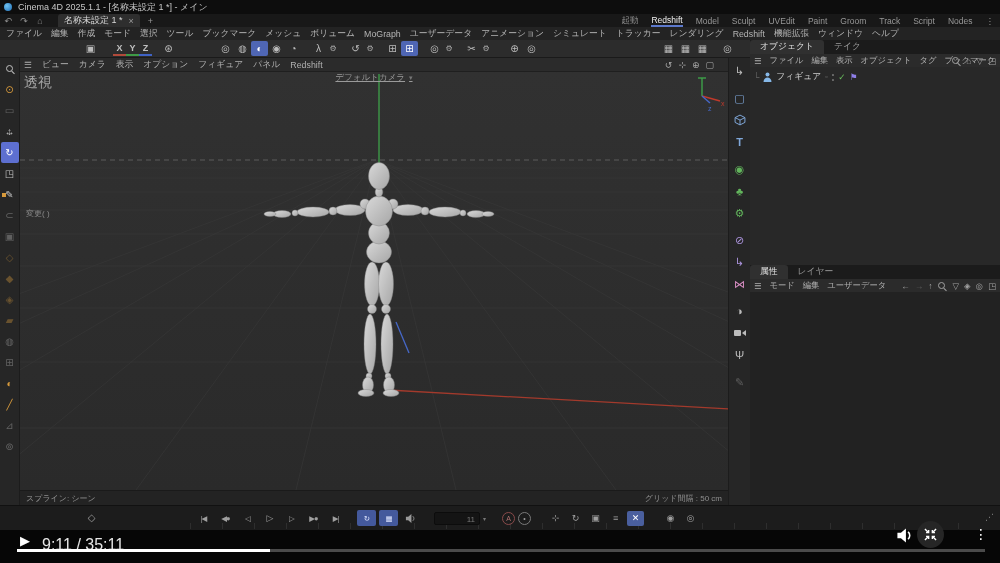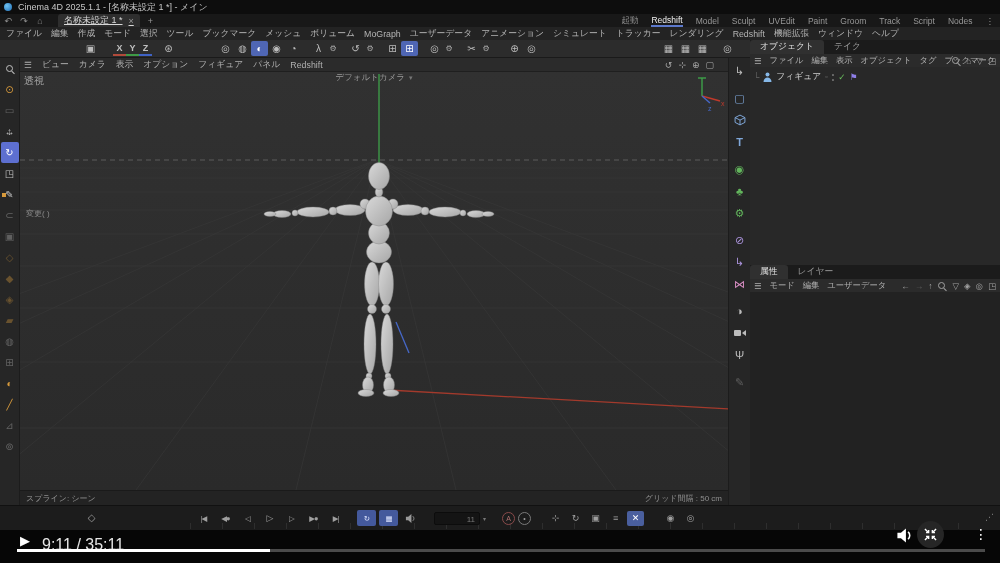--- a/index.html
+++ b/index.html
@@ -7,21 +7,21 @@
        font-family:"Liberation Sans","DejaVu Sans",sans-serif;color:#c3c3c3;
        -webkit-font-smoothing:antialiased;}
   .abs{position:absolute;}
   .r{display:flex;align-items:center;}
   .ic{display:inline-flex;align-items:center;justify-content:center;}
   
   .titlebar{left:0;top:0;width:1000px;height:14px;background:#0d0d0d;font-size:9px;color:#c8c8c8;}
   .c4dlogo{width:8px;height:8px;border-radius:50%;background:radial-gradient(circle at 35% 35%,#6fc2f2,#1f6eb5);margin:0 6px 0 4px;}
   .doctabs{left:0;top:14px;width:1000px;height:13px;background:#181818;font-size:9px;}
   .histbtn{width:16px;color:#8f8f8f;font-size:9px;}
-  .doctab{height:13px;background:#2e2e2e;color:#d8d8d8;padding:0 6px;margin-left:10px;border-radius:3px 3px 0 0;display:flex;align-items:center;gap:6px;text-decoration:underline;}
+  .doctab{height:13px;background:#2e2e2e;color:#d8d8d8;padding:0 6px;margin-left:10px;border-radius:3px 3px 0 0;display:flex;align-items:center;gap:6px;}
   .doctab .x{color:#9a9a9a;}
   .addtab{color:#9a9a9a;margin-left:8px;}
   .laytabs{right:6px;top:14px;height:13px;font-size:8.5px;color:#979797;gap:13px;}
   .laytab{cursor:default;}
   .laytab.active{color:#f0f0f0;border-bottom:2px solid #5d79cc;padding-bottom:0px;}
   .menubar{left:0;top:27px;width:1000px;height:13px;background:#232323;font-size:8.8px;color:#b4b4b4;gap:9px;padding-left:6px;box-sizing:border-box;}
   .toolbar{left:0;top:40px;width:1000px;height:18px;background:#2c2c2c;font-size:10px;border-bottom:1px solid #1a1a1a;box-sizing:border-box;}
   .tb-ic{width:17px;height:15px;color:#bcbcbc;font-size:10px;border-radius:2px;}
   .tb-ic.hl{background:#4f66b4;color:#fff;}
   .tb-ic.sm{font-size:8px;width:12px;color:#a8a8a8;}
@@ -33,22 +33,22 @@
   .lt.org{color:#d79a3c;} .lt.dim{opacity:.38;} 
   .lt.act{background:#5d6fd0;color:#fff;border-radius:2px;}
   .righttools{left:728px;top:58px;width:22px;height:447px;background:#262626;display:flex;flex-direction:column;align-items:center;border-left:1px solid #1c1c1c;box-sizing:border-box;padding-top:2px;}
   .rt{width:19px;height:22px;font-size:11px;color:#bcbcbc;}
   .rt.blue{color:#7fa7d9;} .rt.green{color:#62b45c;} .rt.purp{color:#ab93dd;} .rt.pink{color:#d98ec4;} .rt.dim{opacity:.35;}
   .rtgap{height:5px;}
   
   .vp-menubar{left:20px;top:58px;width:708px;height:14px;background:#2b2b2b;font-size:8.8px;color:#b0b0b0;gap:10px;padding-left:4px;box-sizing:border-box;border-bottom:1px solid #1f1f1f;}
   .vp-nav{position:absolute;right:14px;top:0;height:14px;display:flex;gap:6px;align-items:center;color:#a8a8a8;font-size:9px;}
   .vp-canvas{left:20px;top:72px;width:708px;height:418px;background:linear-gradient(#313131,#2a2a2a);overflow:hidden;}
-  .vp-label{position:absolute;left:4px;top:2px;font-size:10px;color:#a5a5a5;}
-  .vp-cam{position:absolute;left:50%;transform:translateX(-50%);top:0px;font-size:8.5px;color:#9a9a9a;display:flex;gap:4px;align-items:center;}
+  .vp-label{position:absolute;left:4px;top:2px;font-size:14px;color:#a5a5a5;}
+  .vp-cam{position:absolute;left:50%;transform:translateX(-50%);top:0px;font-size:8.5px;color:#9a9a9a;display:flex;gap:4px;align-items:center;text-decoration:underline;}
   .vp-hud{position:absolute;left:6px;top:136px;font-size:8px;color:#8a8a8a;}
   .vp-status{left:20px;top:490px;width:708px;height:15px;background:#232323;border-top:1px solid #1a1a1a;font-size:8px;color:#8f8f8f;box-sizing:border-box;padding:0 6px;justify-content:space-between;}
   
   .panel-tabs{width:250px;height:14px;background:#1b1b1b;font-size:8.8px;display:flex;align-items:flex-end;}
   .ptab{padding:1px 10px 1px 10px;color:#9a9a9a;height:12px;display:flex;align-items:center;}
   .ptab.active{background:#303030;color:#e0e0e0;border-radius:3px 3px 0 0;}
   .panel-menu{width:250px;height:13px;background:#2b2b2b;font-size:8.3px;color:#b0b0b0;gap:8px;padding-left:4px;box-sizing:border-box;position:relative;}
   .pm-icons{position:absolute;right:4px;top:0;height:13px;display:flex;gap:5px;align-items:center;color:#a0a0a0;font-size:8.5px;}
   .om-tree{left:750px;top:67px;width:250px;height:198px;background:#282828;}
   .om-row{display:flex;align-items:center;height:13px;margin-top:3px;font-size:8.8px;color:#d0d0d0;gap:4px;padding-left:3px;}

